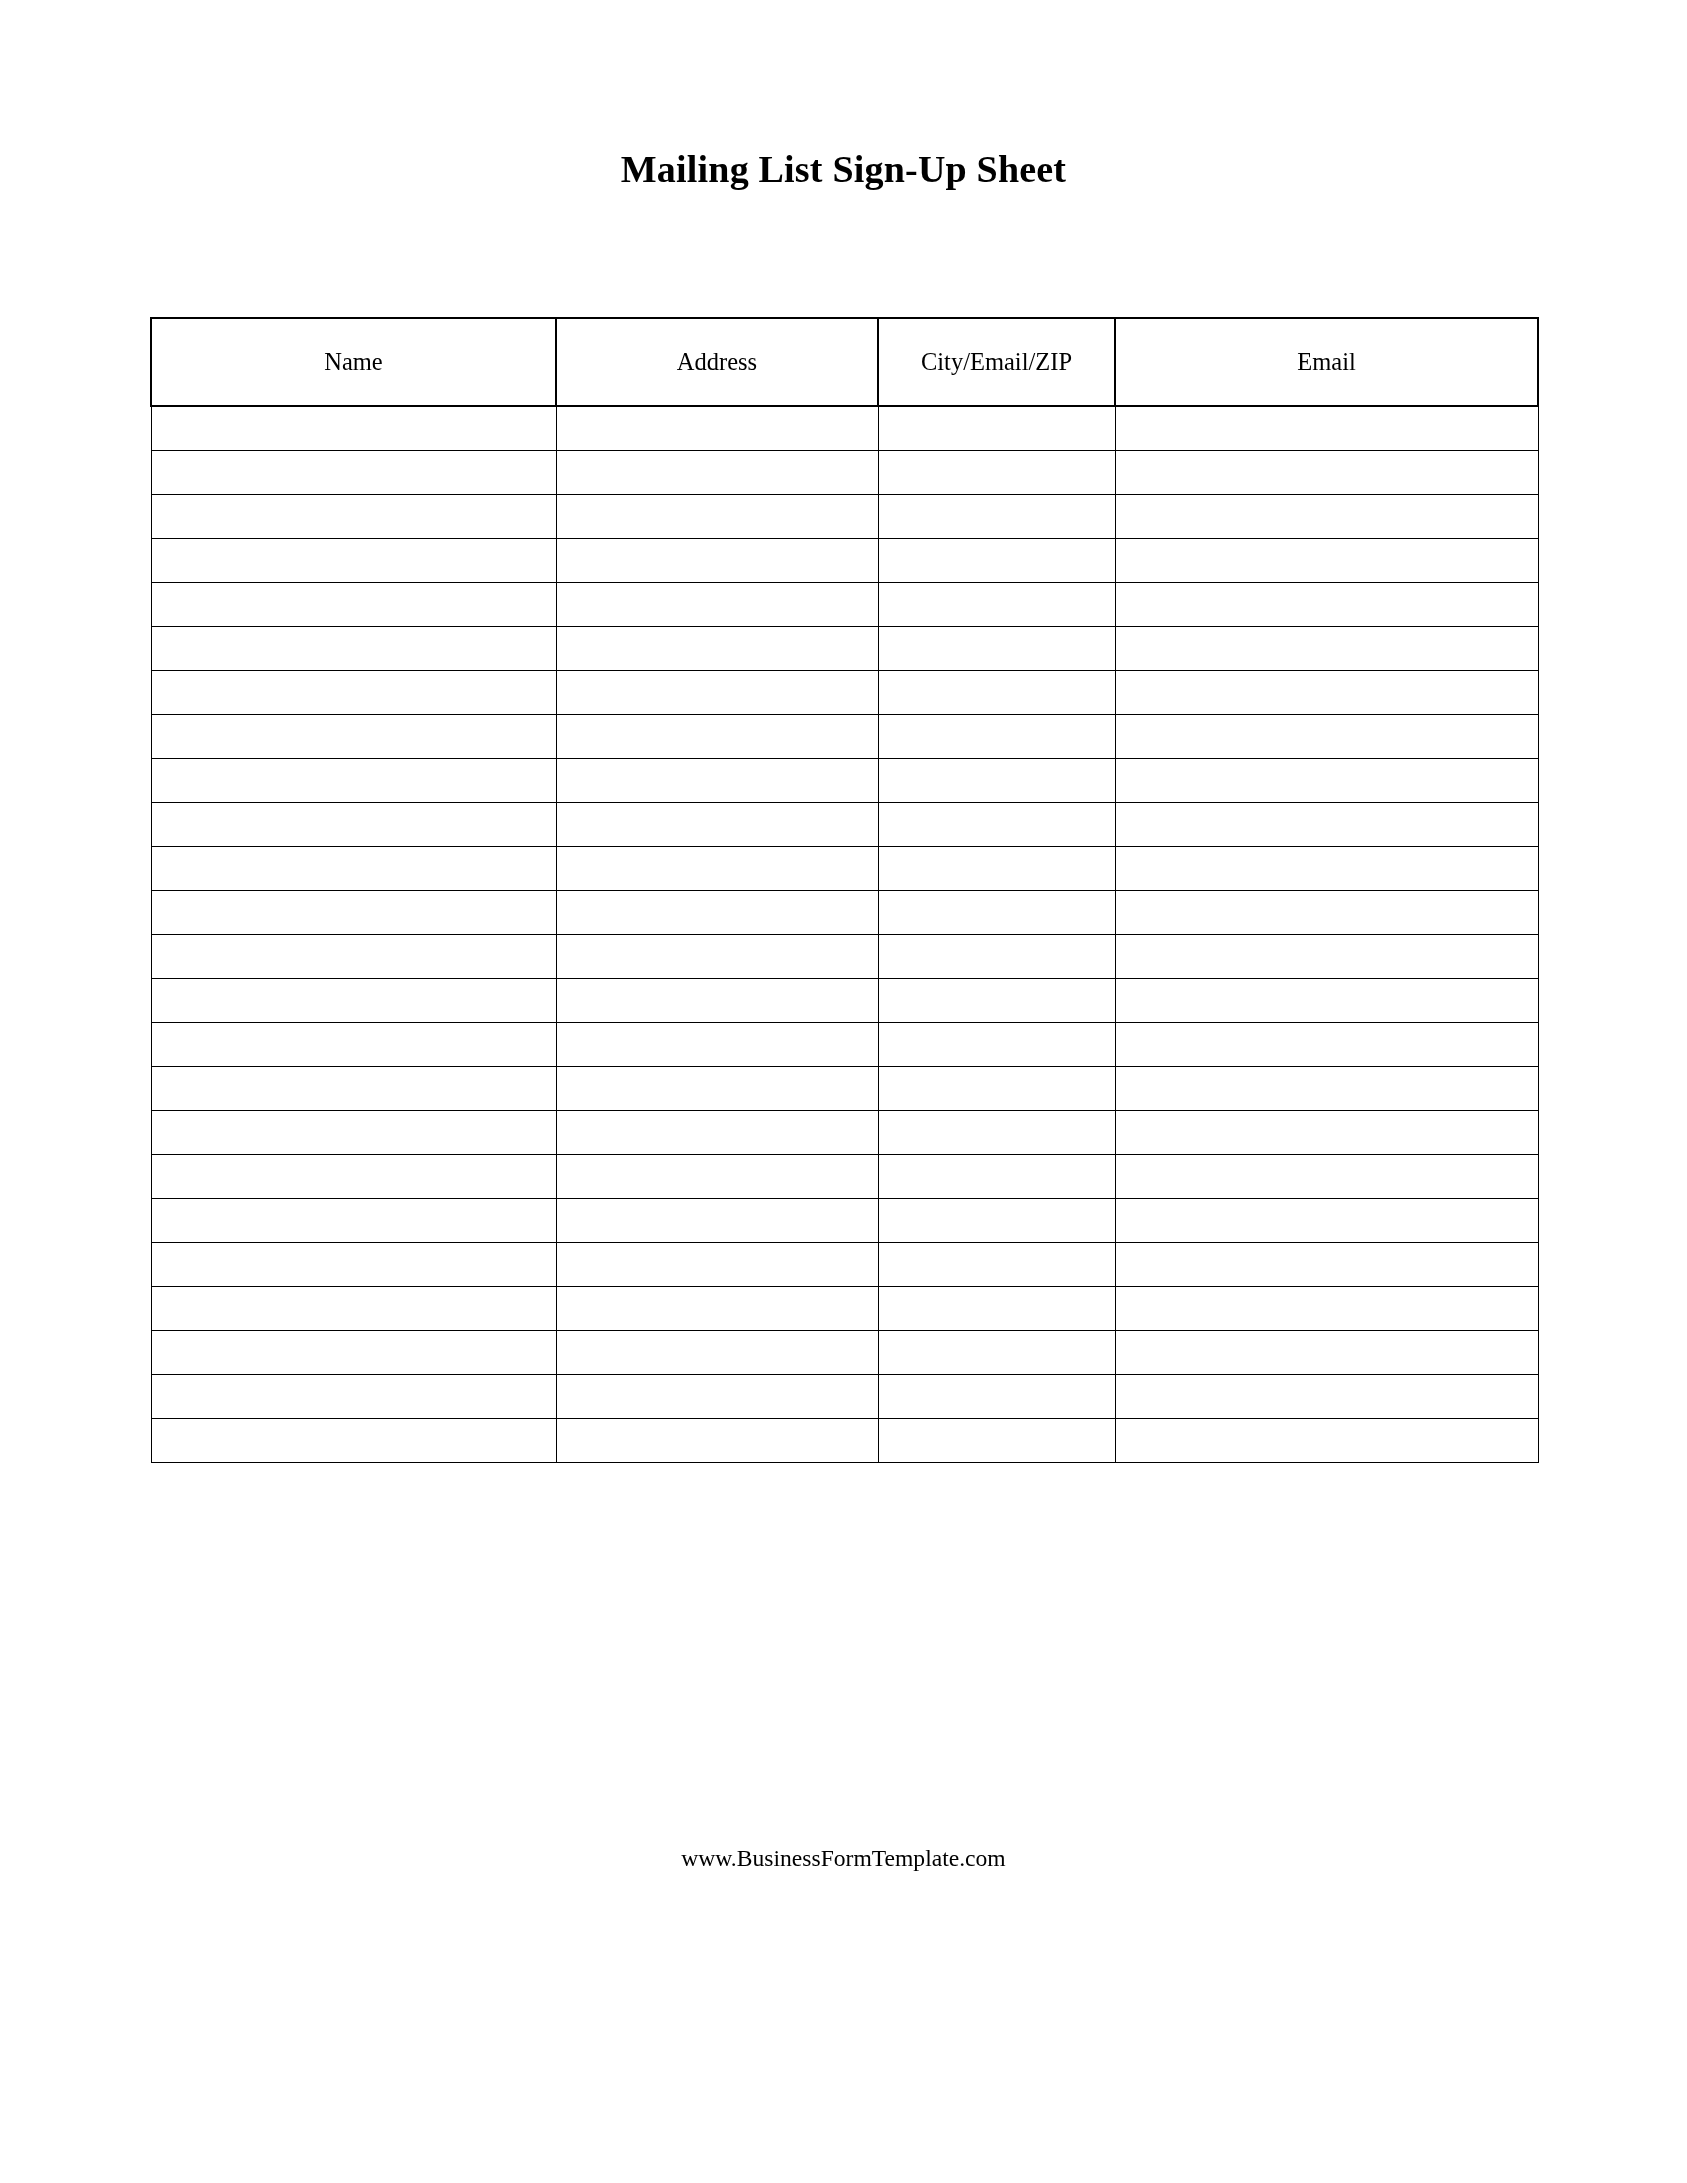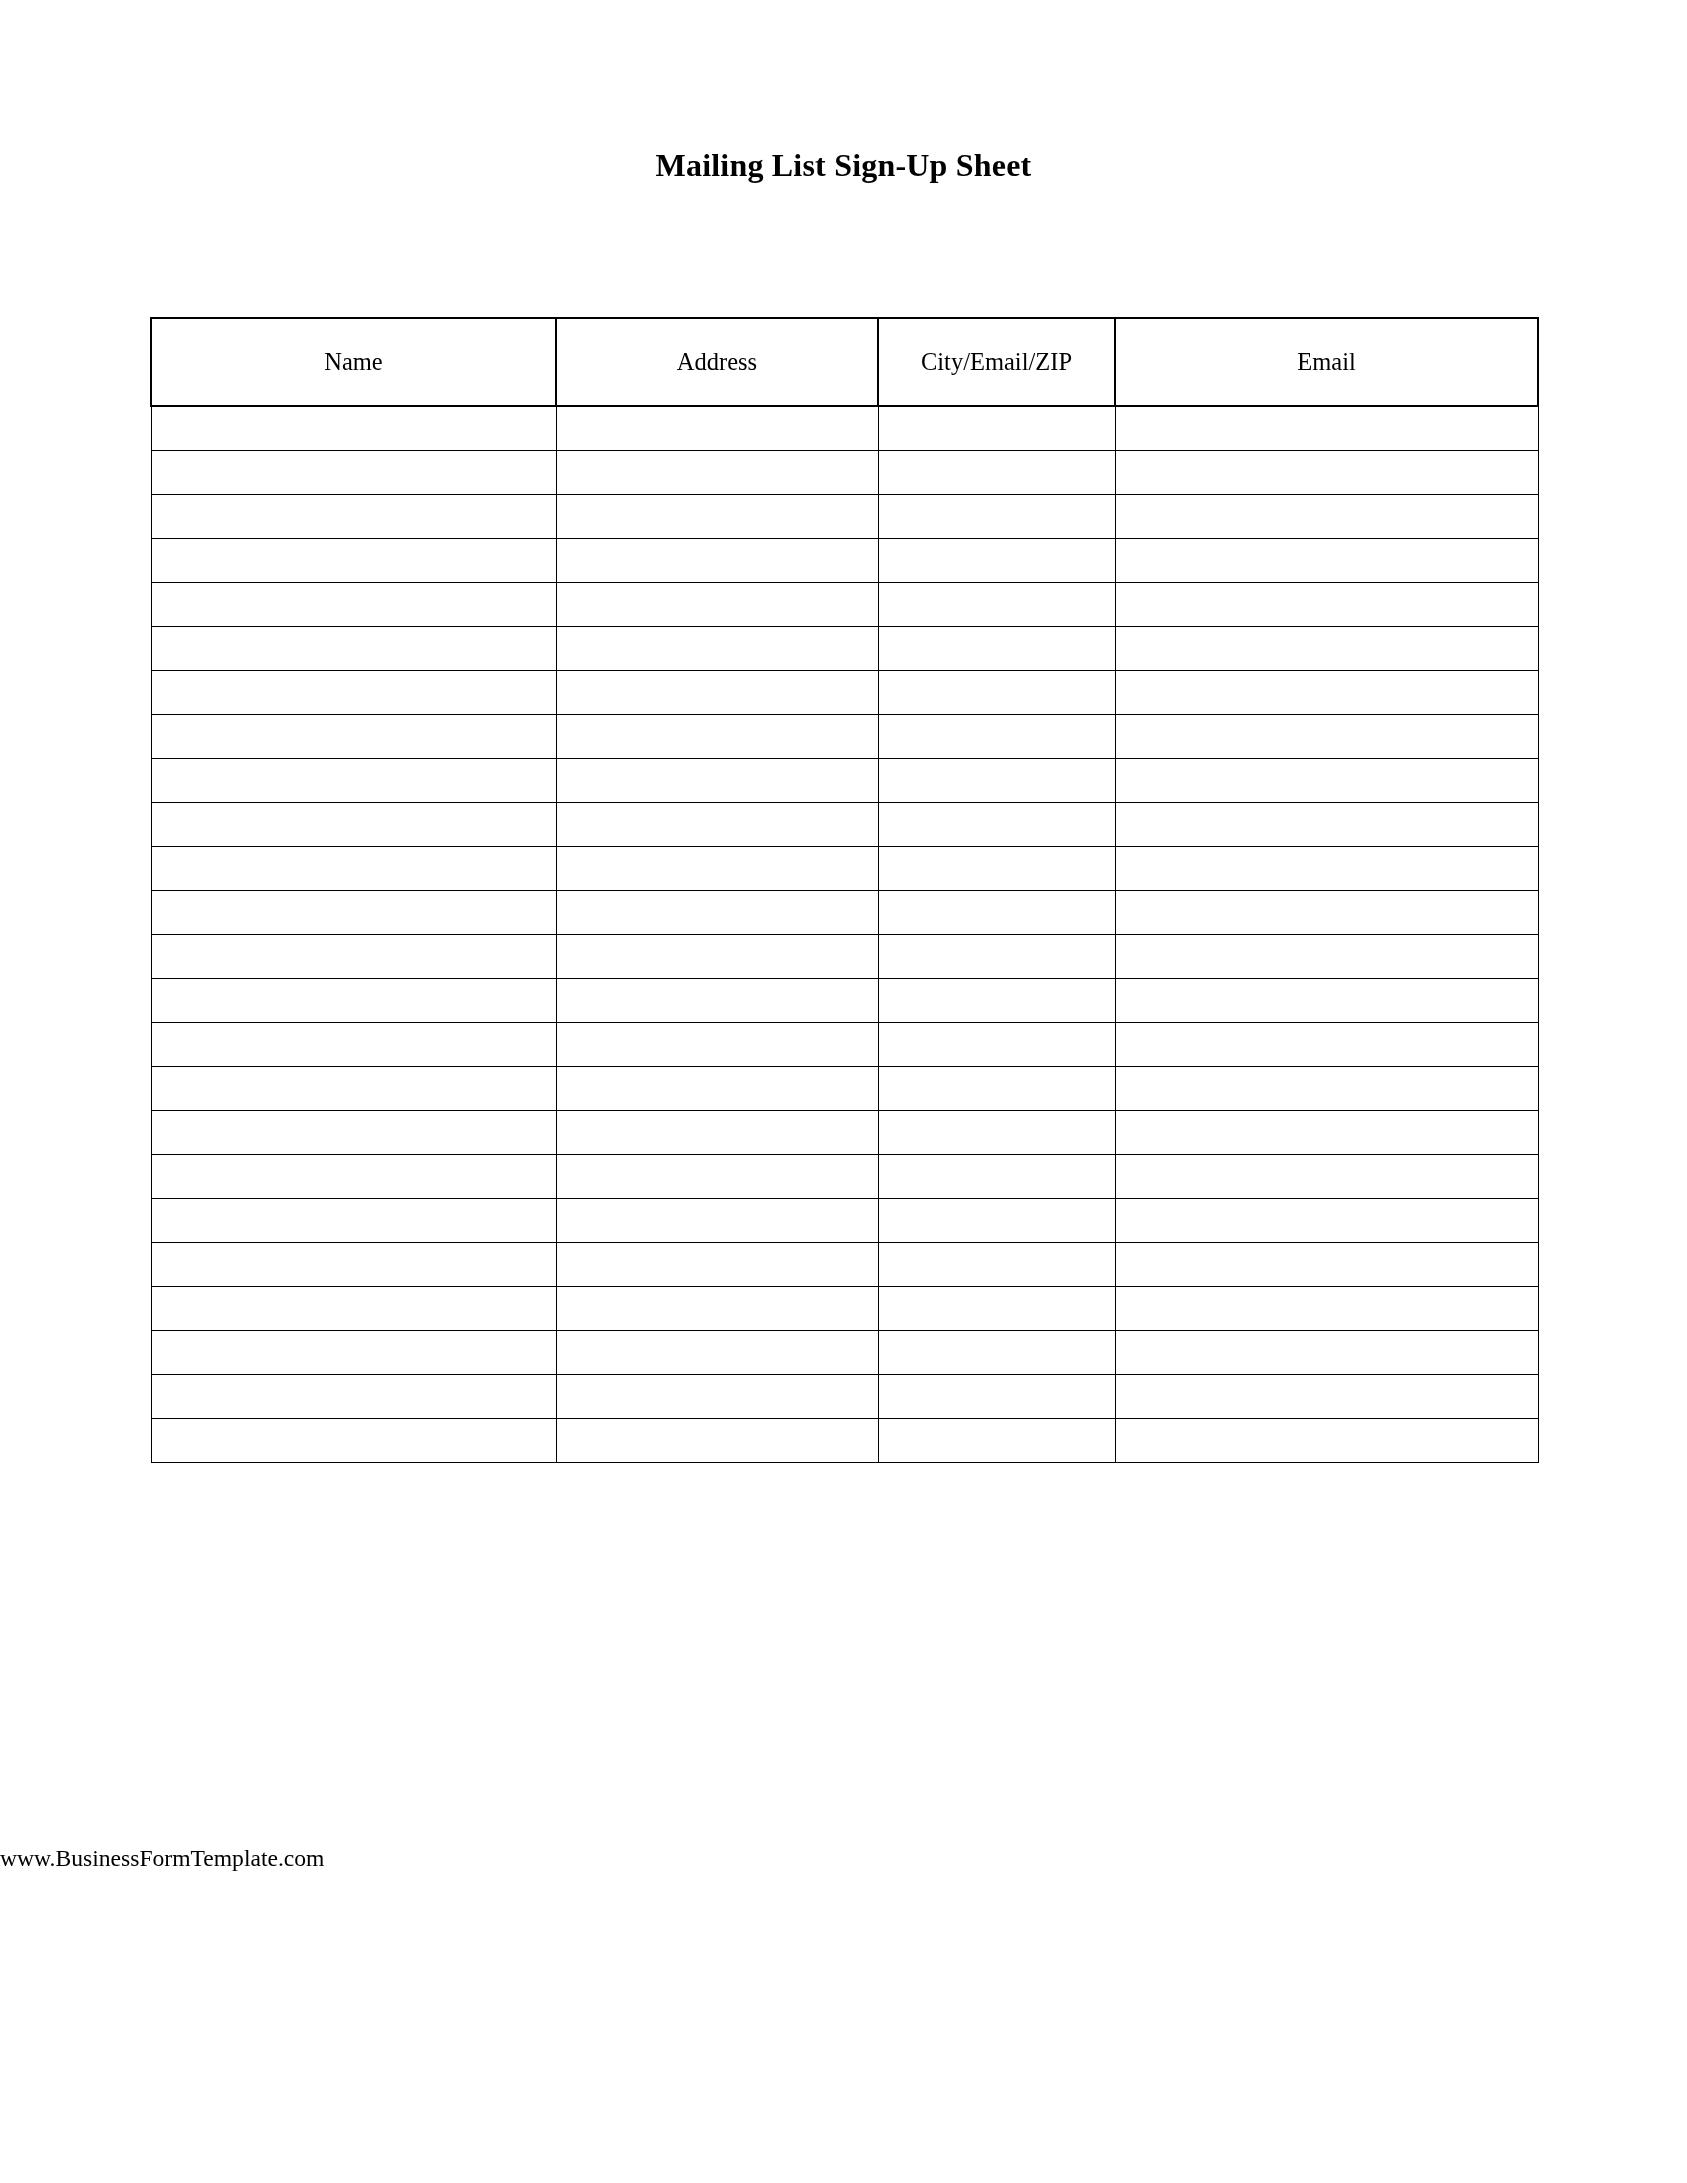--- a/index.html
+++ b/index.html
@@ -22,21 +22,21 @@
     width: 1687px;
     height: 2184px;
     background: #ffffff;
   }
   .doc-title {
     position: absolute;
     left: 0;
     top: 147px;
     width: 1687px;
     text-align: center;
-    font-size: 32px;
+    font-size: 38px;
     font-weight: bold;
     letter-spacing: 0.2px;
   }
   .table-wrap {
     position: absolute;
     left: 150px;
     top: 317px;
     width: 1387px;
   }
   table.signup {
@@ -66,20 +66,21 @@
     padding: 0;
   }
   table.signup tbody tr:first-child td {
     border-top: 0;
   }
   .footer-note {
     position: absolute;
     left: 0;
     top: 1845px;
     width: 1687px;
+    text-align: center;
     font-size: 23.6px;
   }
 </style>
 </head>
 <body>
 
 <div class="page">
 
   <div class="doc-title">Mailing List Sign-Up Sheet</div>
 

